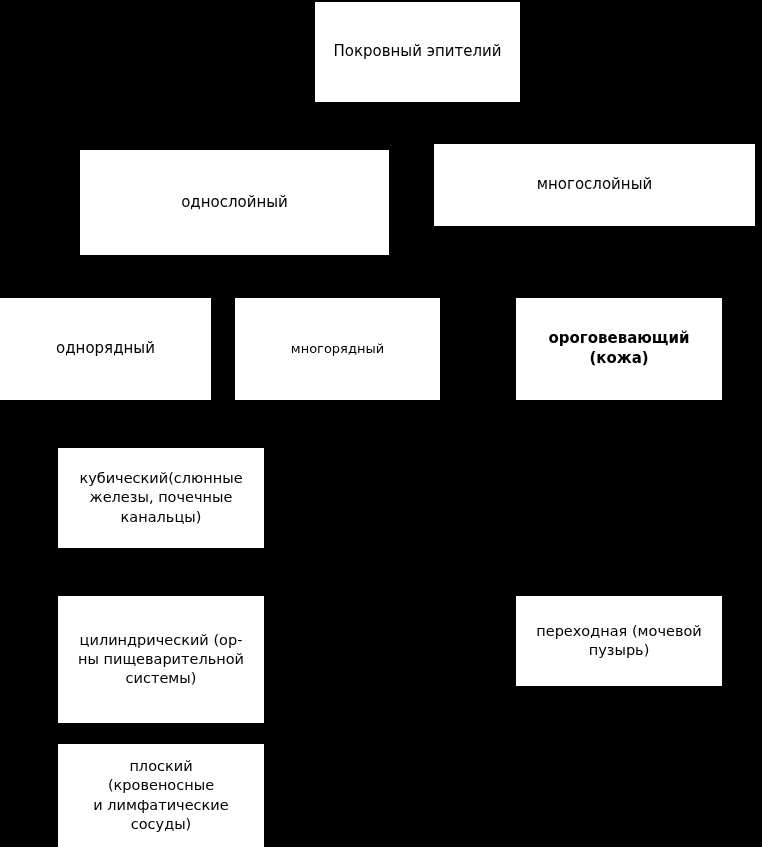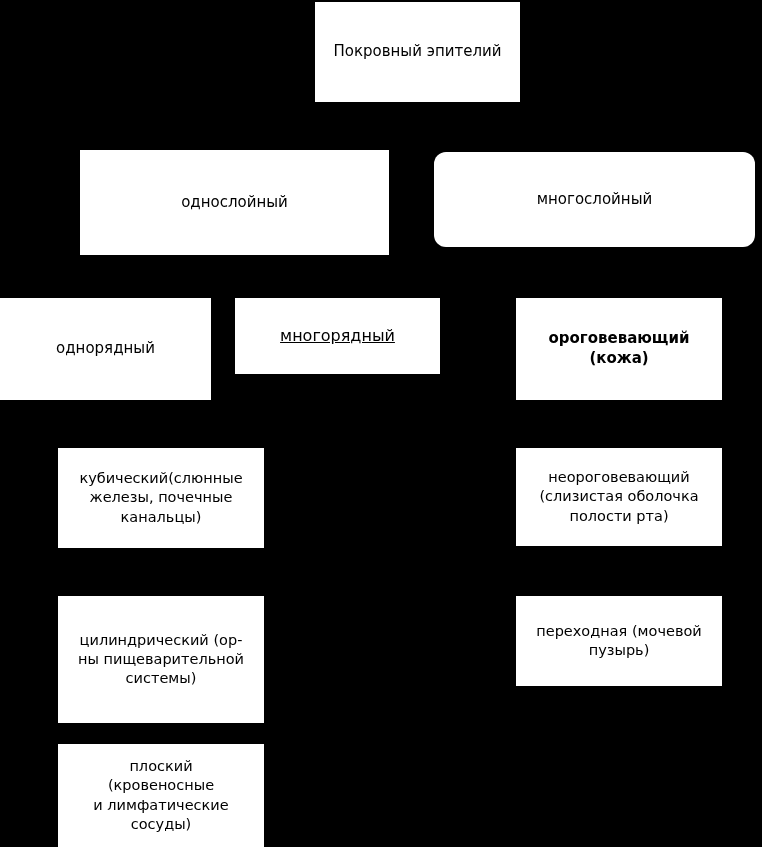--- a/index.html
+++ b/index.html
@@ -32,25 +32,25 @@
     display: block;
     width: 100%;
     white-space: pre-line;
   }
 
   
   .n-root      { left: 315px; top: 2px;   width: 205px; height: 100px; font-size: 15px; }
 
   
   .n-single    { left: 80px;  top: 150px; width: 309px; height: 105px; font-size: 15px; }
-  .n-multi     { left: 434px; top: 152px; width: 321px; height: 95px; font-size: 15px; border-radius: 12px; }
+  .n-multi     { left: 434px; top: 144px; width: 321px; height: 82px; font-size: 15px; }
 
   
   .n-onerow    { left: 0px;   top: 298px; width: 211px; height: 102px; font-size: 15px; }
-  .n-multirow  { left: 235px; top: 298px; width: 205px; height: 76px; font-size: 16px; text-decoration: underline; }
+  .n-multirow  { left: 235px; top: 298px; width: 205px; height: 102px; font-size: 13px; }
   .n-kerat     { left: 516px; top: 298px; width: 206px; height: 102px; font-size: 15px; font-weight: bold; }
 
   
   .n-cuboid    { left: 58px;  top: 448px; width: 206px; height: 100px; font-size: 14.5px; }
   .n-nonkerat  { left: 516px; top: 448px; width: 206px; height: 98px;  font-size: 14.5px; }
 
   
   .n-cylind    { left: 58px;  top: 596px; width: 206px; height: 127px; font-size: 14.5px; }
   .n-transit   { left: 516px; top: 596px; width: 206px; height: 90px;  font-size: 14.5px; }
 
@@ -86,25 +86,20 @@
     <span class="label">ороговевающий
 (кожа)</span>
   </div>
 
   <div class="node n-cuboid">
     <span class="label">кубический(слюнные
 железы, почечные
 канальцы)</span>
   </div>
 
-  <div class="node n-nonkerat">
-    <span class="label">неороговевающий
-(слизистая оболочка
-полости рта)</span>
-  </div>
 
   <div class="node n-cylind">
     <span class="label">цилиндрический (ор-
 ны пищеварительной
 системы)</span>
   </div>
 
   <div class="node n-transit">
     <span class="label">переходная (мочевой
 пузырь)</span>

